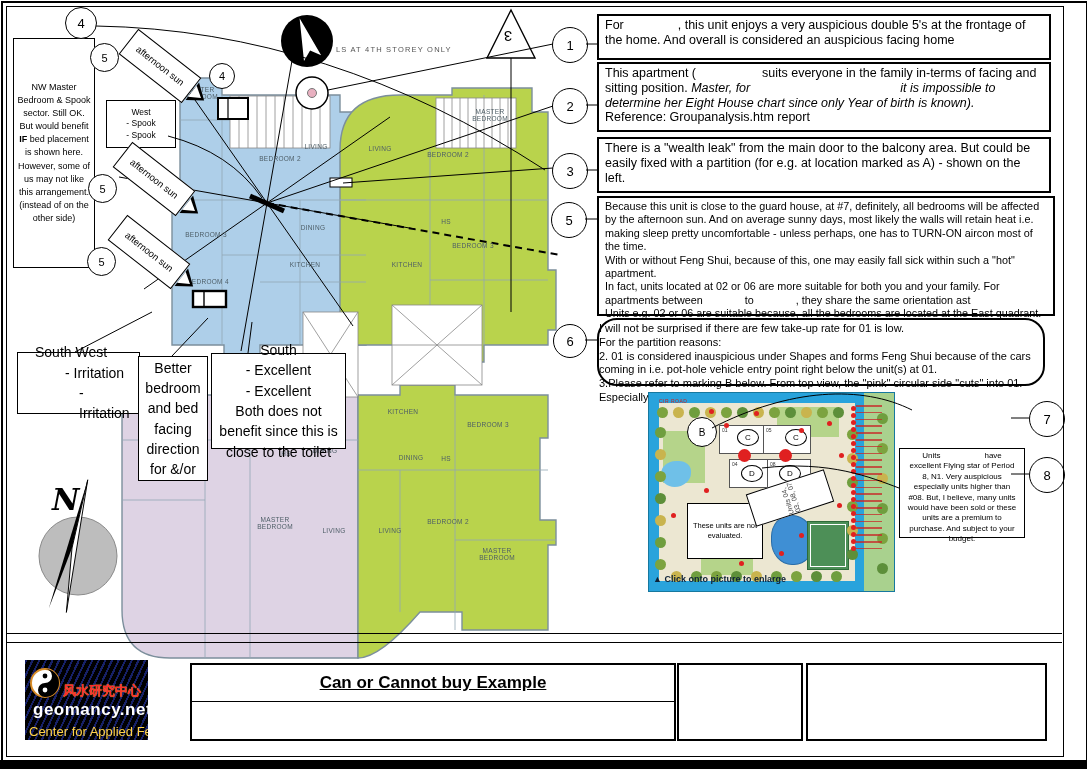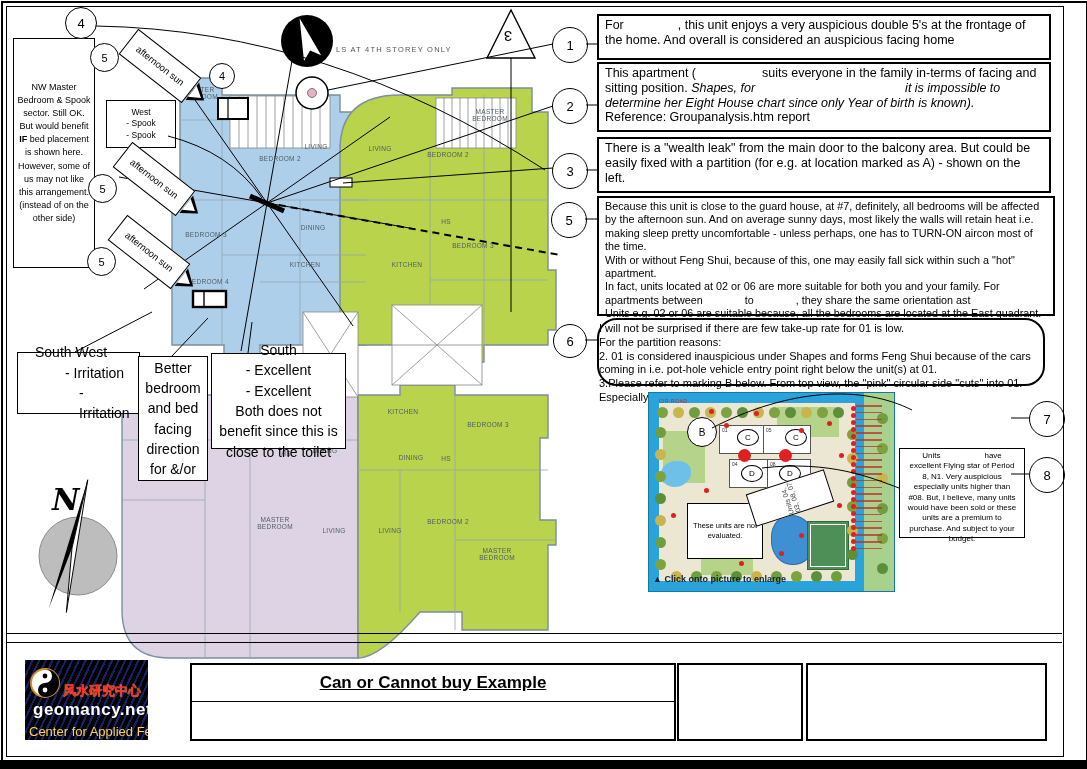--- a/index.html
+++ b/index.html
@@ -215,21 +215,21 @@
     <div>- Excellent</div>
     <div>- Excellent</div>
     <div>Both does not benefit since this is close to the toilet</div>
   </div>
 
   <div class="notebox" style="left:597px;top:14px;width:438px;height:38px;">
     <span>For</span><span class="gap" style="width:54px;"></span><span>, this unit enjoys  a very auspicious double 5's at the frontage of the home. And overall is considered an auspicious facing home</span>
   </div>
 
   <div class="notebox" style="left:597px;top:62px;width:438px;height:62px;">
-    <span>This apartment (</span><span class="gap" style="width:66px;"></span><span>suits everyone in the family in-terms of facing and sitting position. </span><i>Shapes, for</i><span class="gap" style="width:150px;"></span><i>it is impossible to determine her Eight House chart since only Year of birth is known).</i><br>
+    <span>This apartment (</span><span class="gap" style="width:66px;"></span><span>suits everyone in the family in-terms of facing and sitting position. </span><i>Master, for</i><span class="gap" style="width:150px;"></span><i>it is impossible to determine her Eight House chart since only Year of birth is known).</i><br>
     <span>Reference: Groupanalysis.htm report</span>
   </div>
 
   <div class="notebox" style="left:597px;top:137px;width:438px;height:48px;">
     <span>There is a "wealth leak" from the main door to the balcony area. But could be easily fixed with a partition (for e.g. at location marked as A) - shown on the left.</span>
   </div>
 
   <div class="notebox" style="left:597px;top:196px;width:442px;height:112px;font-size:10.8px;line-height:1.24;">
     <div>Because this unit is close to the guard house, at #7, definitely, all bedrooms will be affected by the afternoon sun. And on average sunny days, most likely the walls will retain heat i.e. making sleep pretty uncomfortable - unless perhaps, one has to TURN-ON aircon most of the time.</div>
     <div>With or without Feng Shui, because of this, one may easily fall sick within such a "hot" apartment.</div>

